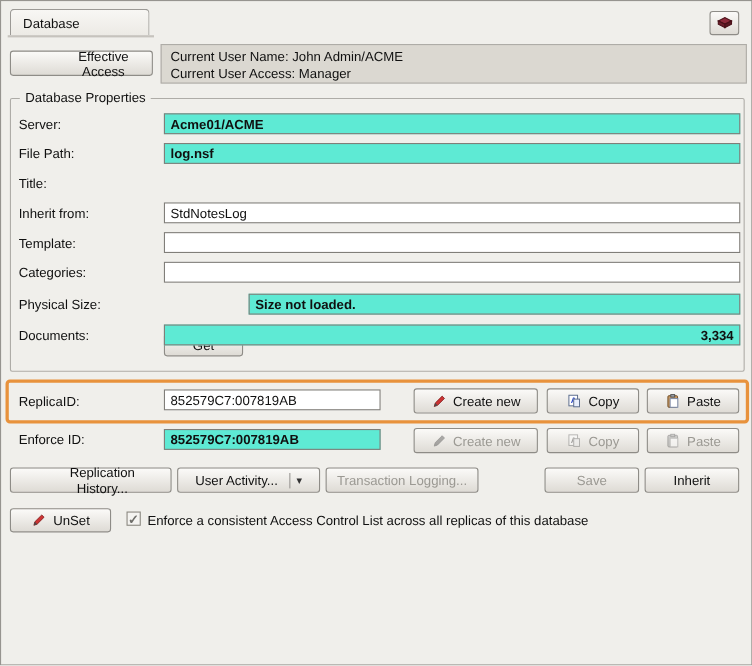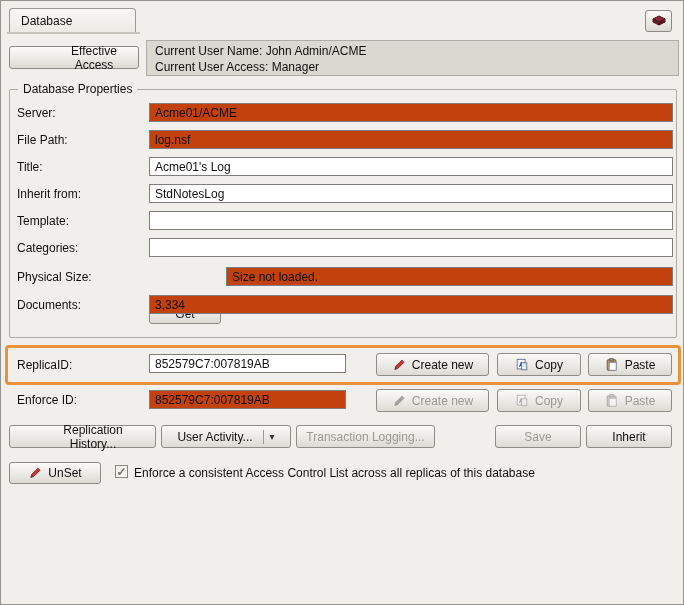--- a/index.html
+++ b/index.html
@@ -33,21 +33,21 @@
   .icon-btn { padding:0; }
 
   
   .lbl { position:absolute; left:16px; white-space:nowrap; }
   .field {
     position:absolute; height:19px; box-sizing:border-box;
     border:1px solid #807e79; background:#ffffff;
     font-family:"Liberation Sans", sans-serif; font-size:12px; color:#101010;
     padding:1px 5px;
   }
-  .field.readonly { background:#c2410c; }
+  .field.readonly { background:#5eead4;font-weight:bold; }
 
   
   .info-box {
     position:absolute; left:145px; top:39px; width:533px; height:36px;
     background:#dbd8d1; border:1px solid #aeaca7; box-sizing:border-box;
     padding:2px 8px; line-height:16px;
   }
 
   
   .group {
@@ -108,37 +108,36 @@
     <span class="group-label">Database Properties</span>
   </div>
 
   <div class="lbl" style="top:105px;">Server:</div>
   <input class="field readonly" style="left: 148px; top: 102px; width: 524px;" readonly="" value="Acme01/ACME">
 
   <div class="lbl" style="top:132px;">File Path:</div>
   <input class="field readonly" style="left: 148px; top: 129px; width: 524px;" readonly="" value="log.nsf">
 
   <div class="lbl" style="top:159px;">Title:</div>
-  <input class="field" style="left: 148px; top: 156px; width: 524px;" value="Acme01's Log">
 
   <div class="lbl" style="top:186px;">Inherit from:</div>
   <input class="field" style="left: 148px; top: 183px; width: 524px;" value="StdNotesLog">
 
   <div class="lbl" style="top:213px;">Template:</div>
   <input class="field" style="left: 148px; top: 210px; width: 524px;" value="">
 
   <div class="lbl" style="top:240px;">Categories:</div>
   <input class="field" style="left: 148px; top: 237px; width: 524px;" value="">
 
   <div class="lbl" style="top:269px;">Physical Size:</div>
   <button class="btn" style="left:148px;top:265px;width:72px;height:21px;margin-top:37px;">Get</button>
   <input class="field readonly" style="left: 225px; top: 266px; width: 447px;" readonly="" value="Size not loaded.">
 
   <div class="lbl" style="top:297px;">Documents:</div>
-  <input class="field readonly" style="left: 148px; top: 294px; width: 524px;" readonly="" value="3,334">
+  <input class="field readonly" style="left: 148px; top: 294px; width: 524px; text-align: right;" readonly="" value="3,334">
 
   <div class="highlight"></div>
 
   <div class="lbl" style="top:357px;">ReplicaID:</div>
   <input class="field" style="left: 148px; top: 353px; width: 197px;" value="852579C7:007819AB">
 
   <button class="btn" style="left:375px;top:352px;width:113px;height:23px;">
     <svg width="14" height="14" viewBox="0 0 16 16">
       <path d="M3.2 13.2 L4.2 9.6 L11.4 2.4 L13.8 4.8 L6.6 12 Z" fill="#cc3333" stroke="#7a1515" stroke-width="0.8"></path>
       <path d="M3.2 13.2 L4.2 9.6 L6.6 12 Z" fill="#4a4a4a"></path>

